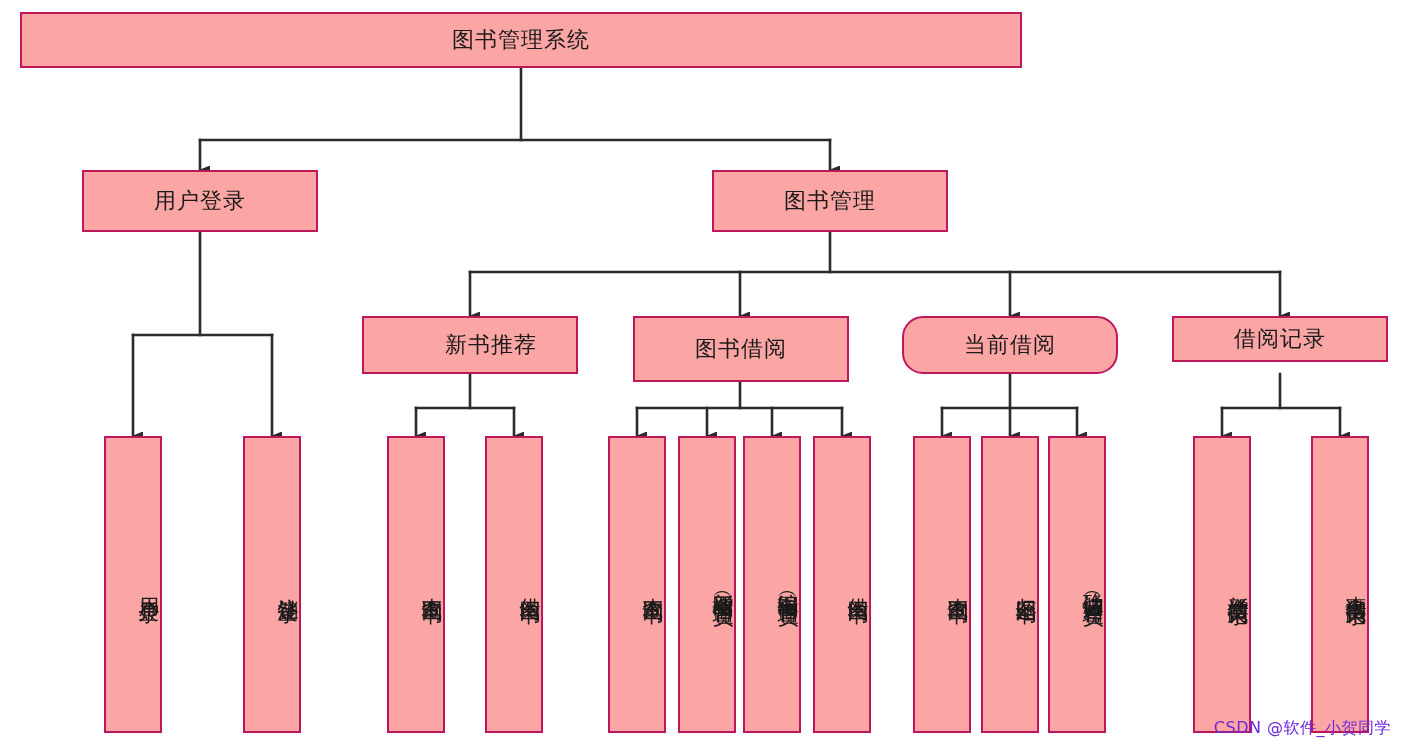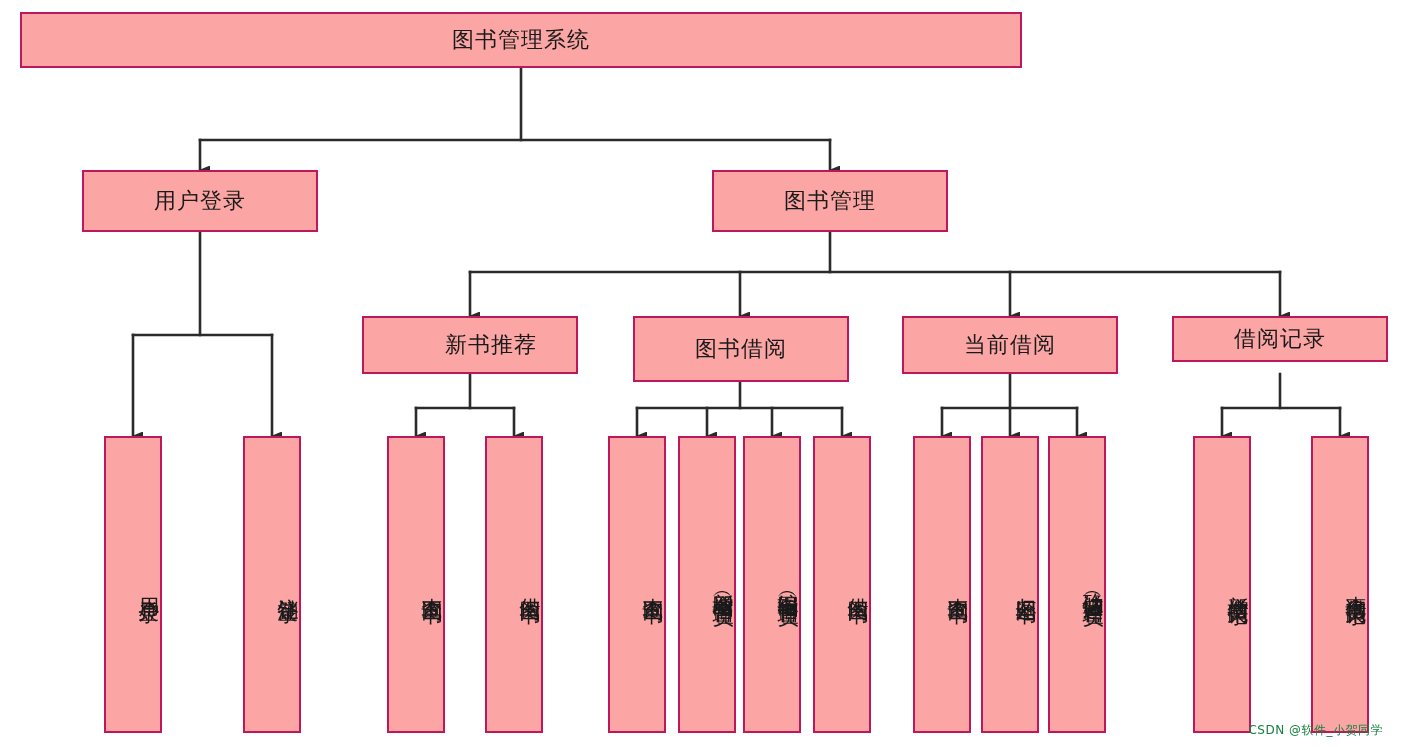--- a/index.html
+++ b/index.html
@@ -53,24 +53,24 @@
   }
   svg#edges {
     position: absolute;
     left: 0; top: 0;
     width: 1405px;
     height: 747px;
     pointer-events: none;
   }
   #watermark {
     position: absolute;
-    right: 22px;
+    right: 14px;
     bottom: 8px;
-    font-size: 12px;
-    color: #15803d;
+    font-size: 16px;
+    color: #6d28d9;
     letter-spacing: 0.5px;
     user-select: none;
   }
 </style>
 </head>
 <body>
 
 <div id="diagram-root">
 
   <svg id="edges" viewBox="0 0 1405 747">
@@ -136,21 +136,21 @@
   </div>
 
   <div class="node-box horiz" style="left:362px; top:316px; width:216px; height:58px;padding-left:42px;">
     <span class="node-label">新书推荐</span>
   </div>
 
   <div class="node-box horiz" style="left:608px; top:316px; width:216px; height:66px;margin-left:25px;">
     <span class="node-label">图书借阅</span>
   </div>
 
-  <div class="node-box horiz" style="left:902px; top:316px; width:216px; height:58px;">
+  <div class="node-box horiz" style="left:902px; top:316px; width:216px; height:58px;border-radius:21px;">
     <span class="node-label">当前借阅</span>
   </div>
 
   <div class="node-box horiz" style="left:1172px; top:316px; width:216px; height:46px;">
     <span class="node-label">借阅记录</span>
   </div>
 
   <div class="node-box vert" style="left:104px; top:436px; width:58px; height:297px;">
     <span class="node-label">用户登录</span>
   </div>

